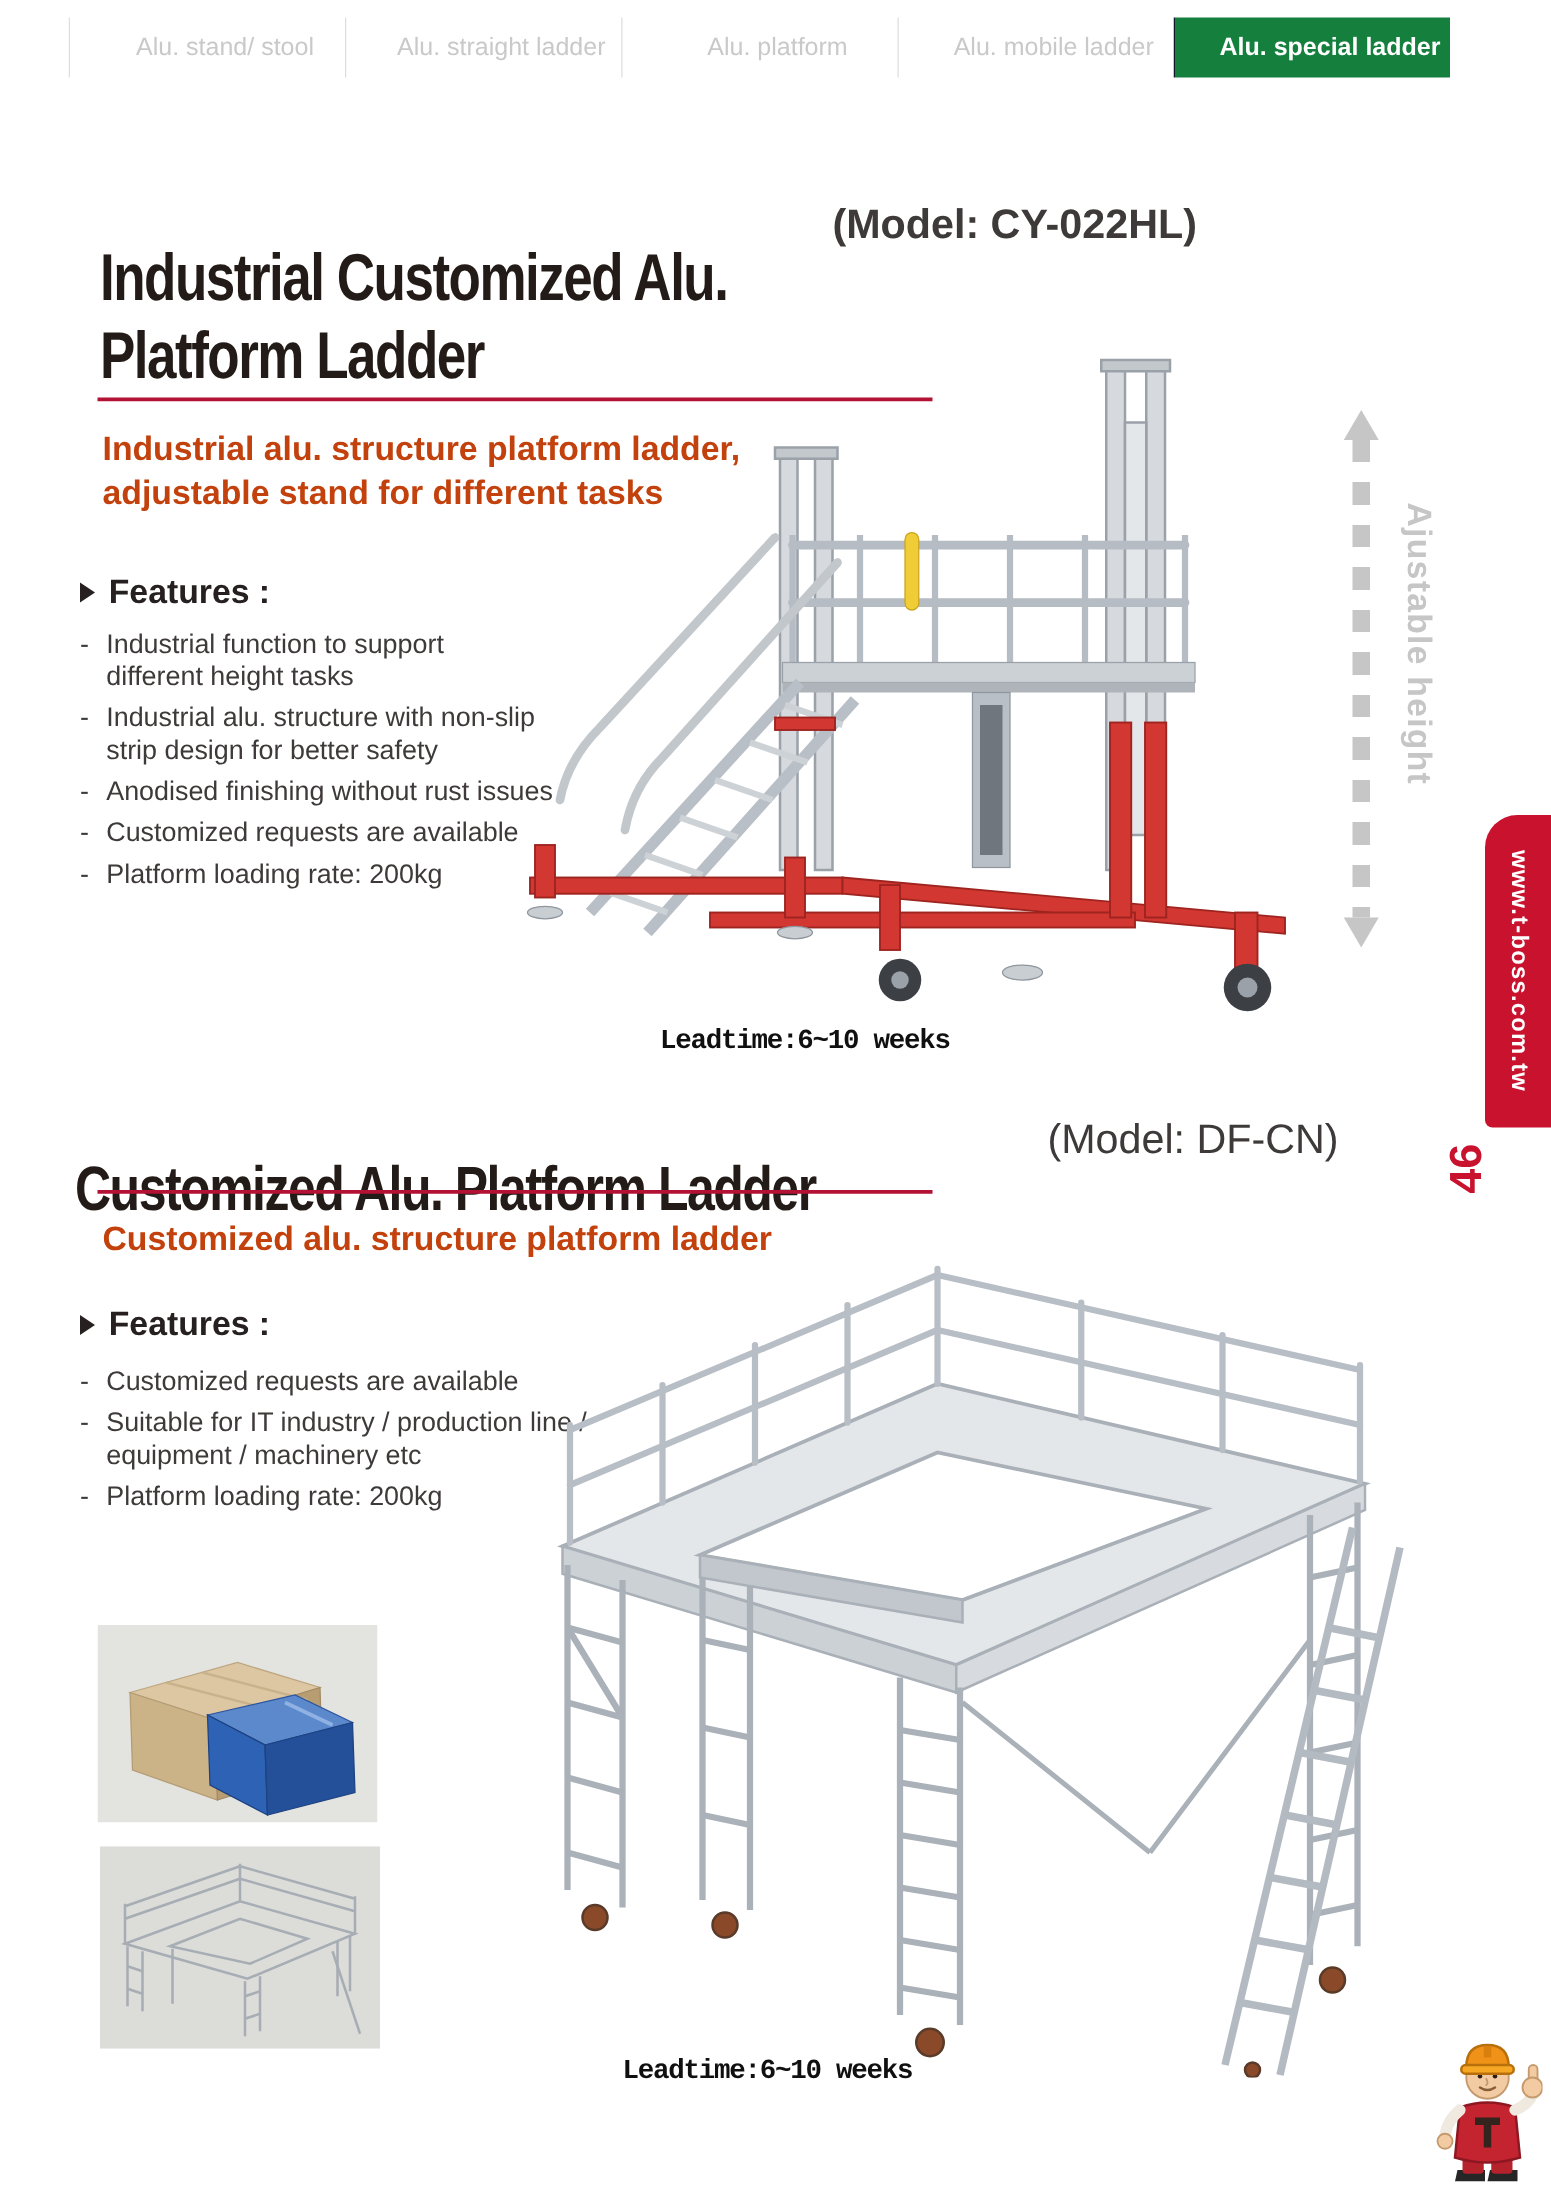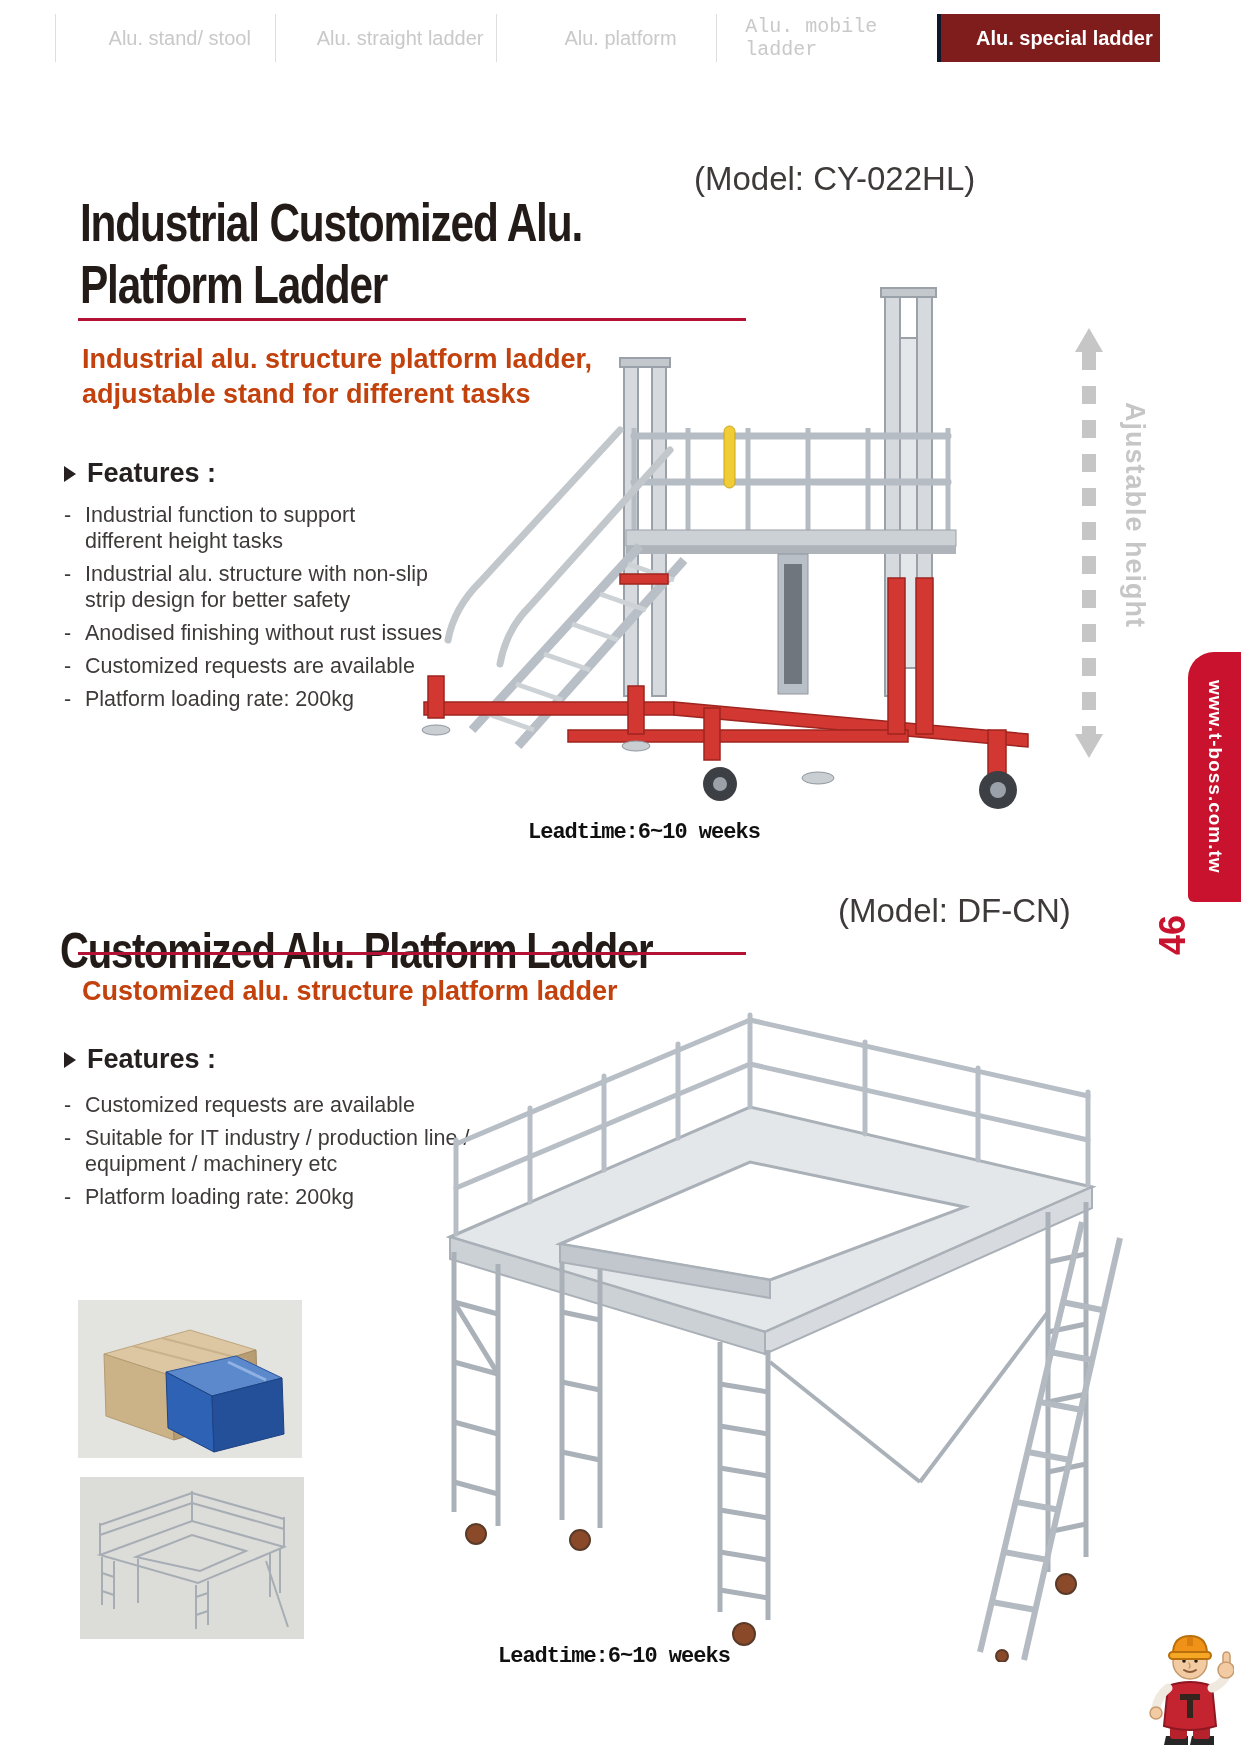--- a/index.html
+++ b/index.html
@@ -4,32 +4,32 @@
 <style>
   * { margin:0; padding:0; box-sizing:border-box; }
   html,body { background:#ffffff; }
   body { font-family:"Liberation Sans", sans-serif; color:#3e3a39; }
   .page { position:relative; width:1241px; height:1754px; background:#fff; overflow:hidden; }
 
   
   .tabbar { position:absolute; left:55px; top:14px; width:1105px; height:48px; display:flex; }
   .tab { flex:1; display:flex; align-items:center; justify-content:center;
          font-size:20px; color:#c9c9c9; border-left:1px solid #dedede; cursor:default;padding-left:28px; }
-  .tab:nth-child(4) { border-right:4px solid #0f172a;font-family:Liberation Mono, monospace; }
-  .tab.active { background:#7f1d1d; color:#fff; font-weight:bold; border:none; }
+  .tab:nth-child(4) { border-right:1px solid #0f172a; }
+  .tab.active { background:#15803d; color:#fff; font-weight:bold; border:none; }
 
   
   .trow { position:absolute; white-space:nowrap;margin-top:48px; }
   .cond { display:inline-block; font-weight:800; color:#231b17; letter-spacing:-1.5px;
           transform:scaleX(0.8); transform-origin:left center; white-space:nowrap; }
   .t1a { left:80px; top:144px; font-size:53px; }
   .t1b { left:80px; top:206px; font-size:53px; }
   .t2a { left:60px; top:874px; font-size:50px; }
   .model { position:absolute; font-size:33px; color:#3e3a39; white-space:nowrap; }
-  .model1 { left:694px; top:160px; }
+  .model1 { left:666px; top:160px;font-weight:bold; }
   .model2 { left:838px; top:892px; }
 
   .rule { position:absolute; left:78px; width:668px; height:3px; background:#b41235; }
   .rule1 { top:318px; } .rule2 { top:952px; }
 
   .subtitle { position:absolute; left:82px; font-size:27px; font-weight:bold;
               color:#c2410c; line-height:35px; }
   .sub1 { top:342px; } .sub2 { top:974px; }
 
   

